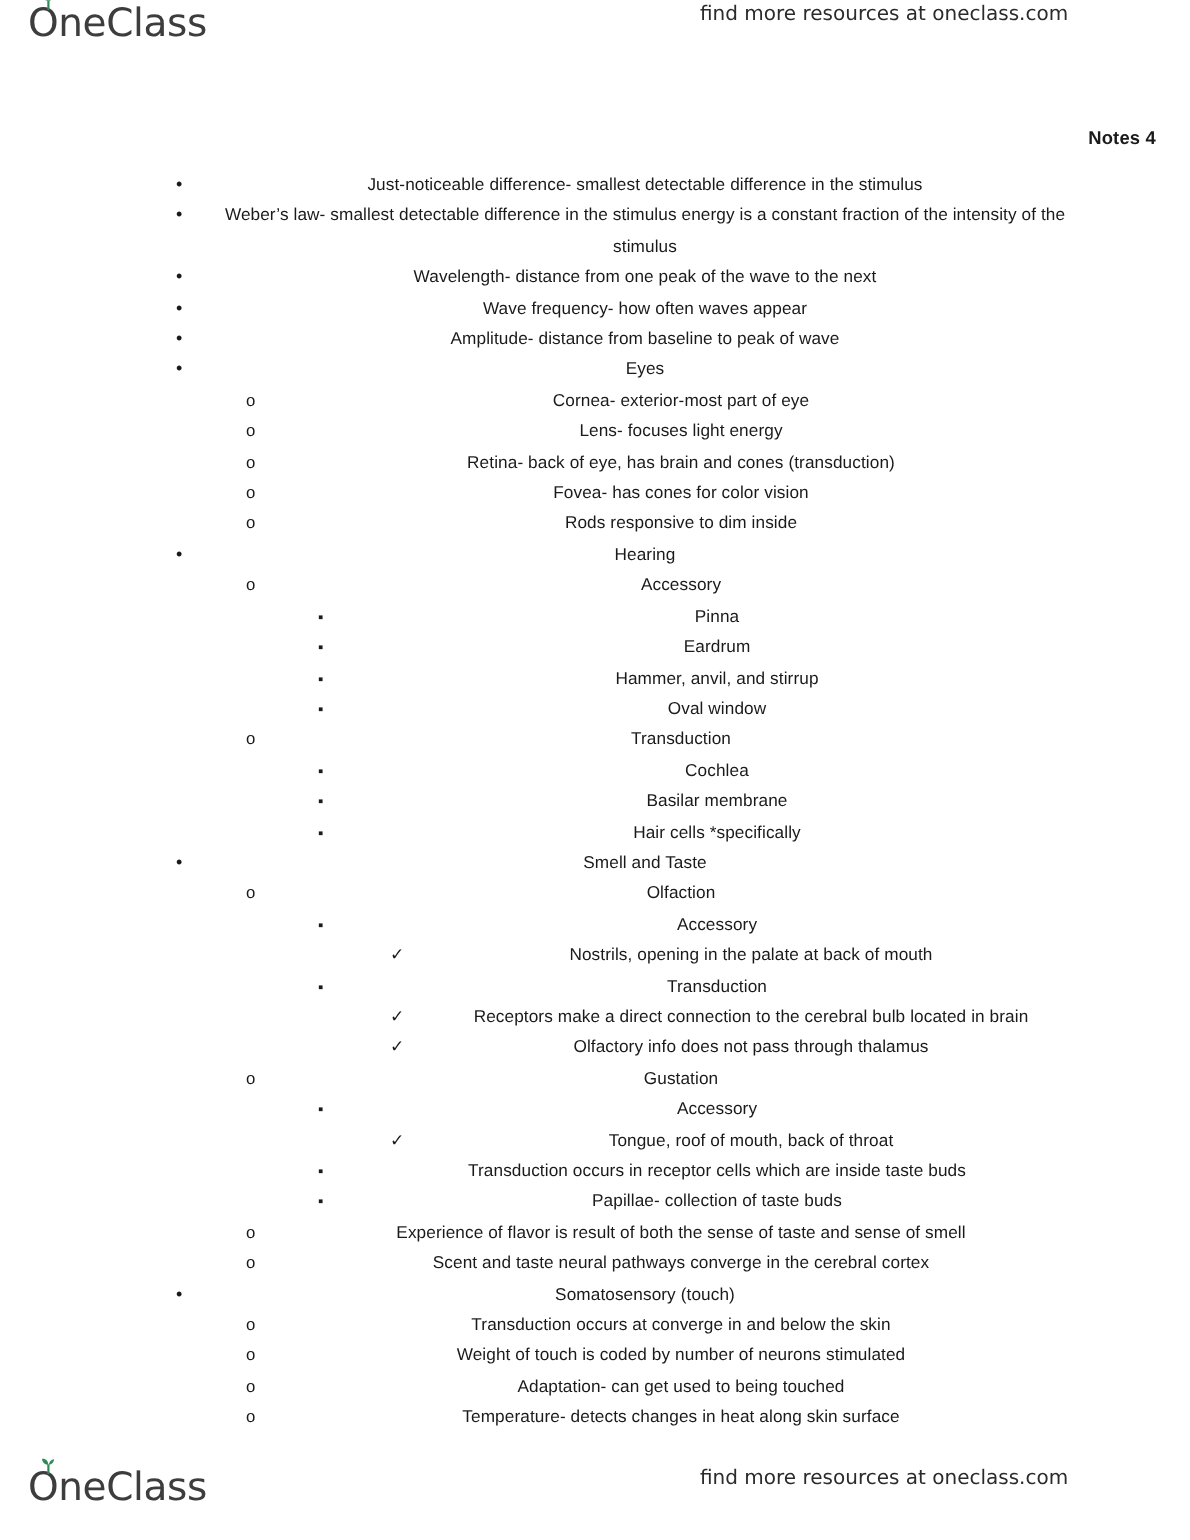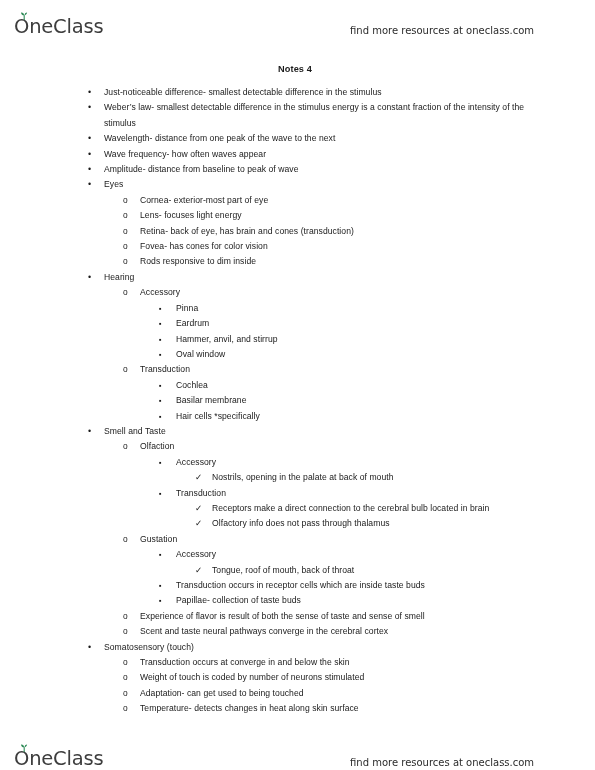--- a/index.html
+++ b/index.html
@@ -17,21 +17,21 @@
     -webkit-font-smoothing: antialiased;
   }
 
   
   .brand-bar {
     position: absolute;
     left: 0;
     width: 595px;
     height: 34px;
     display: flex;
-    align-items: flex-end;
+    align-items: flex-start;
   }
   .brand-bar.top    { top: 2px; }
   .brand-bar.bottom { top: 734px; }
 
   .logo {
     position: relative;
     margin-left: 14px;
     font-size: 19.5px;
     letter-spacing: -0.2px;
     color: #3d3d3d;
@@ -58,25 +58,25 @@
   }
 
   
   .doc {
     position: absolute;
     top: 64px;
     left: 0;
     width: 595px;
   }
   .doc-title {
-    text-align: center;
+    text-align: right;
     font-size: 9.2px;
     font-weight: 700;
     color: #1a1a1a;
-    margin: 0 5px 11px 0;
+    margin: 0 17px 11px 0;
     letter-spacing: 0.1px;
   }
 
   ul.outline {
     list-style: none;
     margin: 0;
     padding: 0;
   }
   li.item {
     position: relative;
@@ -86,20 +86,21 @@
     letter-spacing: 0.05px;
   }
   li.item > .marker {
     position: absolute;
     top: 0;
     text-align: left;
     color: #1a1a1a;
   }
   li.item > .txt {
     display: block;
+    text-align: center;
   }
 
   
   .lvl1 { margin-left: 104px; margin-right: 54px; }
   .lvl1 > .marker { left: -16px; font-size: 9px; line-height: 15.4px; }
 
   .lvl2 { margin-left: 140px; margin-right: 54px; }
   .lvl2 > .marker { left: -17px; font-size: 8.4px; line-height: 15.4px; }
 
   .lvl3 { margin-left: 176px; margin-right: 54px; }

